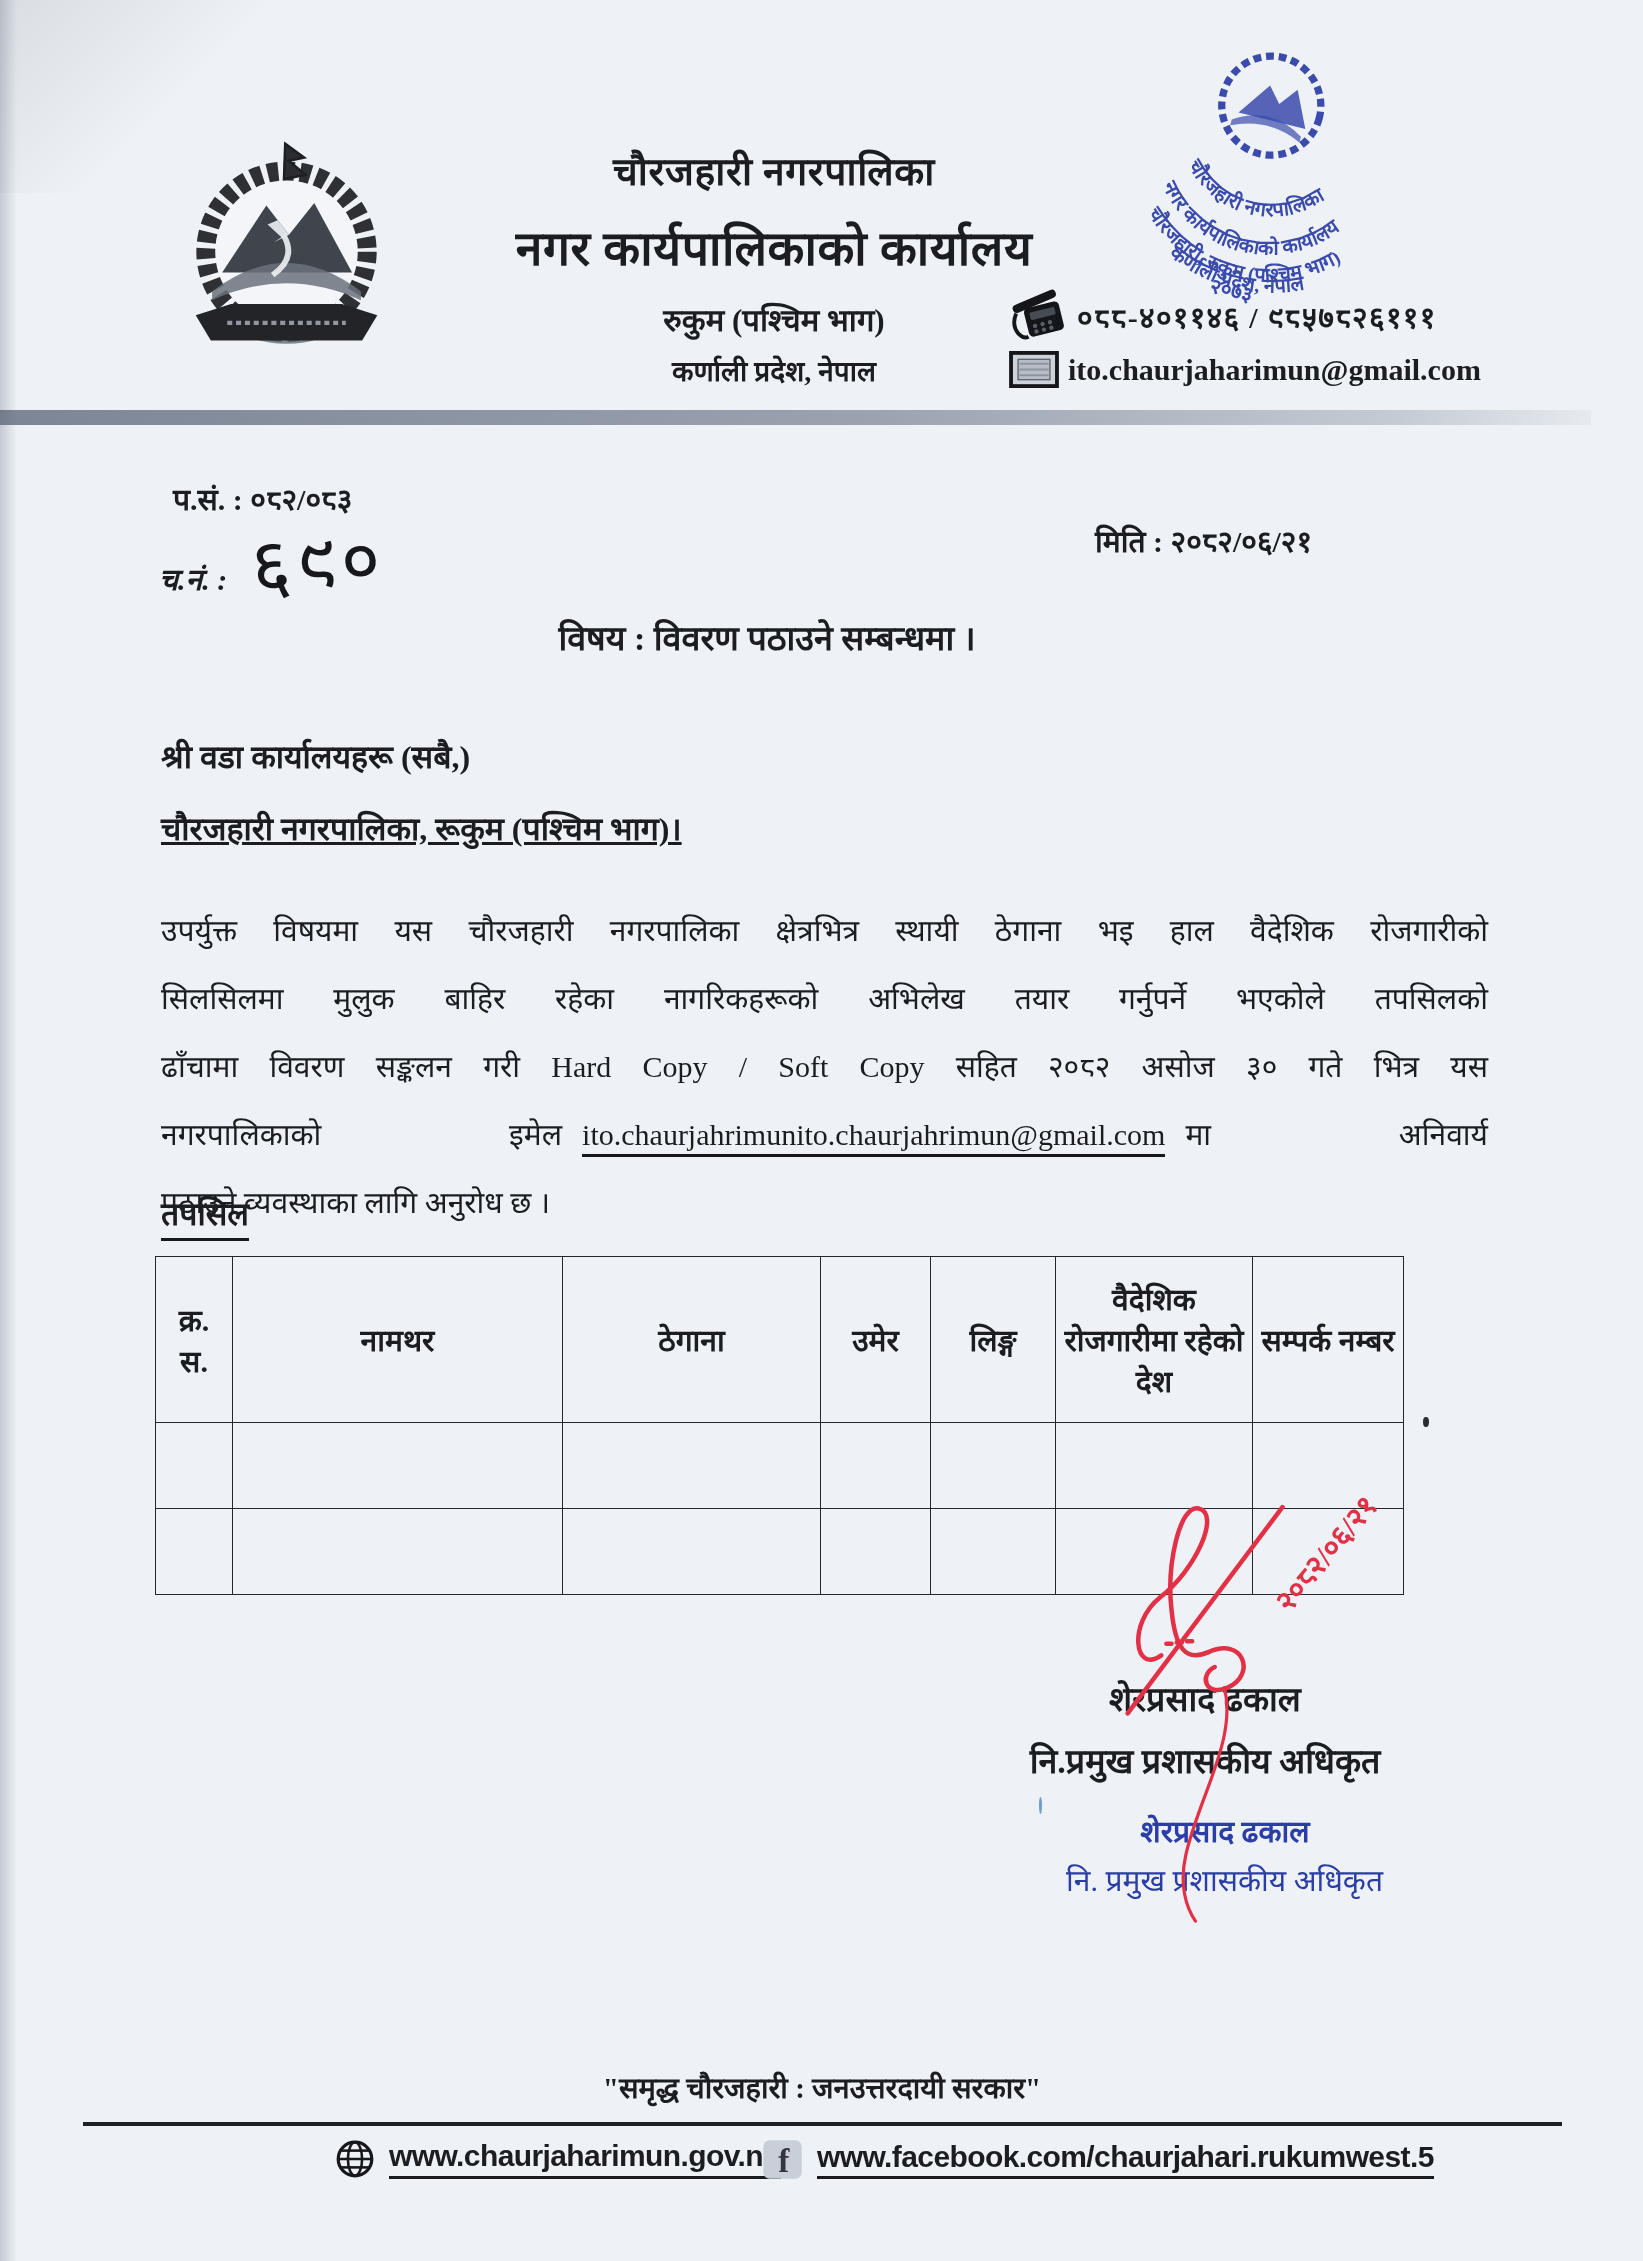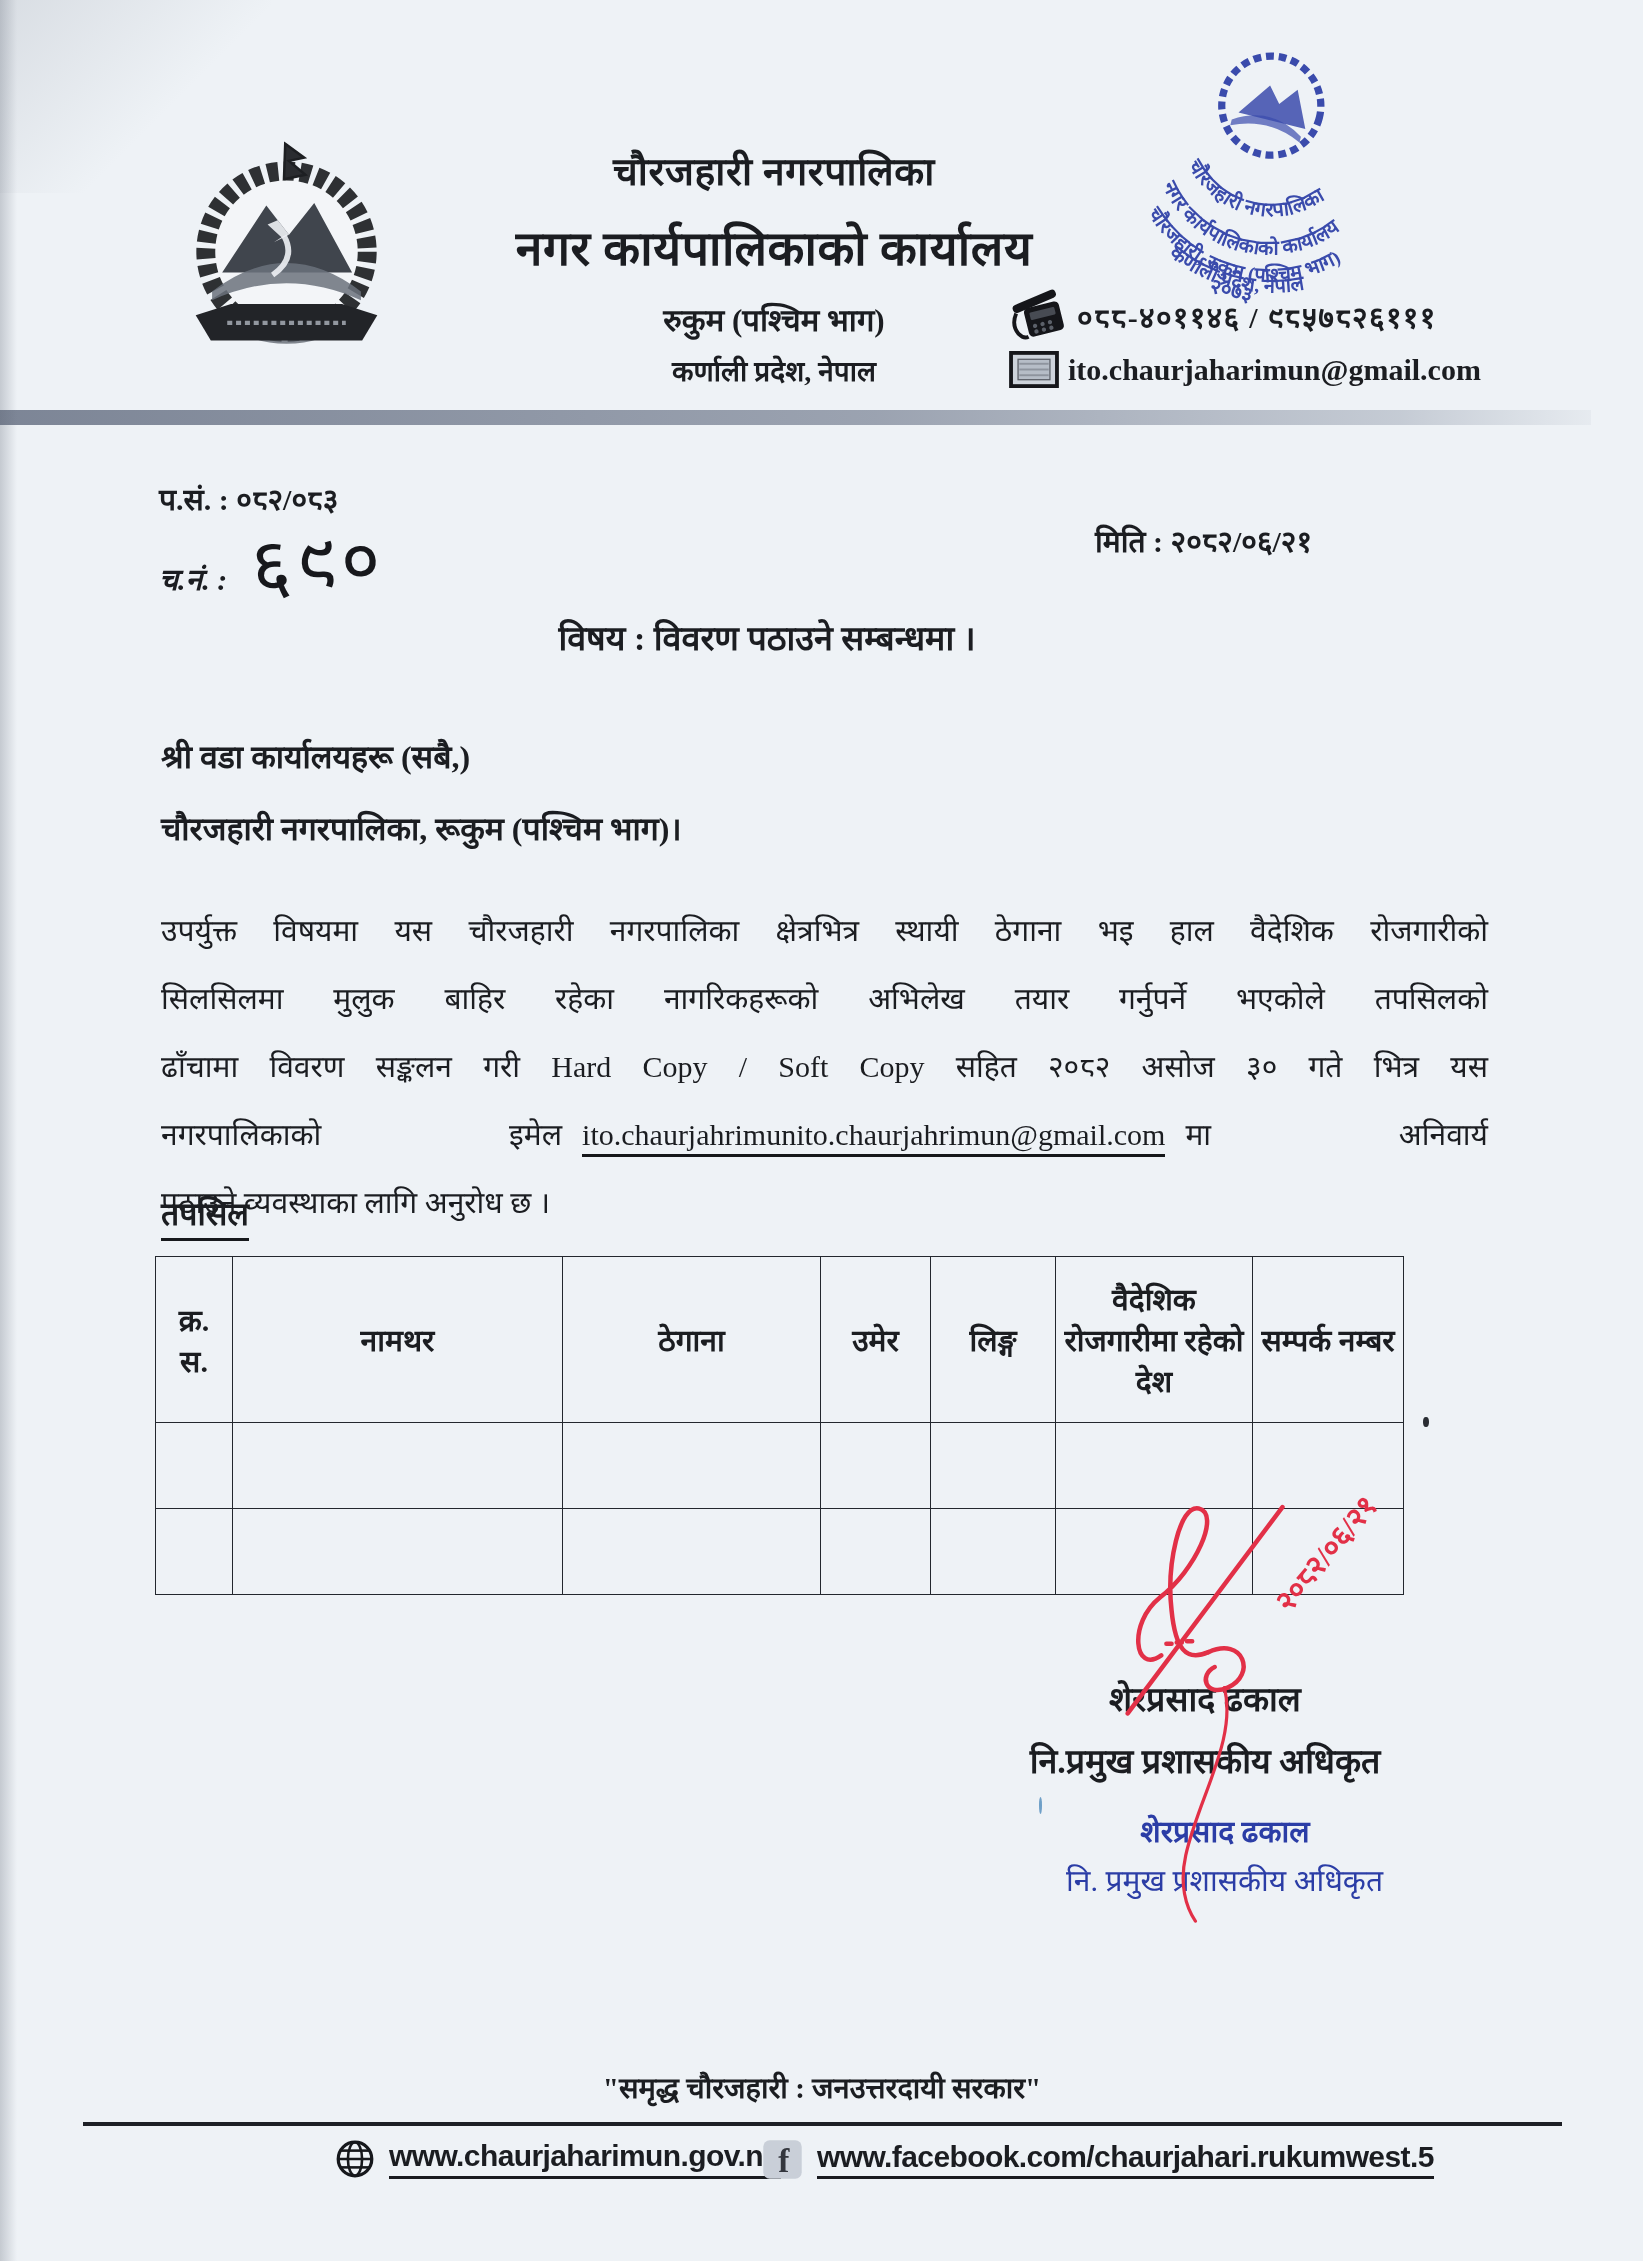--- a/index.html
+++ b/index.html
@@ -34,31 +34,31 @@
   .contact-row{position:absolute;left:1009px;display:flex;align-items:center;gap:9px;}
   .phone-row{top:289px;}
   .email-row{top:351px;}
   .contact-text{font-size:30px;font-weight:bold;white-space:nowrap;}
   .phone-text{font-family:var(--serif);letter-spacing:1.3px;}
   .sep-band{position:absolute;left:0;top:410px;width:1591px;height:15px;
     background:linear-gradient(90deg,rgba(96,106,126,.80),rgba(104,114,134,.62) 55%,rgba(130,140,158,.38) 88%,rgba(140,150,168,.08));}
 
   
   .refline{position:absolute;font-size:30px;font-weight:bold;white-space:nowrap;}
-  .ps{left:159px;top:478px;}
+  .ps{left:173px;top:478px;}
   .chn{left:159px;top:558px;font-style:italic;}
   .chn-value{position:absolute;left:251px;top:508px;font-size:76px;font-weight:400;
     font-family:"DejaVu Sans",sans-serif;transform:rotate(-4deg);letter-spacing:5.2px;color:#17181c;}
   .miti{left:1095px;top:520px;}
   .subject{position:absolute;left:0;top:614px;width:1534px;text-align:center;
     font-size:34px;font-weight:bold;}
 
   
   .addr1{position:absolute;left:161px;top:734px;font-size:32px;font-weight:bold;}
-  .addr2{position:absolute;left:161px;top:806px;font-size:32px;font-weight:bold;}
+  .addr2{position:absolute;left:161px;top:806px;font-size:32px;font-weight:bold;text-decoration:underline;}
   .body-block{position:absolute;left:161px;top:897px;width:1327px;}
   .body-line{font-size:30px;line-height:68px;white-space:nowrap;}
   .body-line.justify{white-space:normal;text-align:justify;text-align-last:justify;}
   .email-underline{border-bottom:3.9px solid #15171a;padding-bottom:2.6px;margin:0 20px;}
   .tapasil{position:absolute;left:161px;top:1191px;font-size:32px;font-weight:bold;
     border-bottom:3.9px solid #17191d;padding-bottom:3.9px;}
 
   
   table.detail{position:absolute;left:155px;top:1239px;border-collapse:collapse;
     width:1248px;table-layout:fixed;margin-top:17px;}

